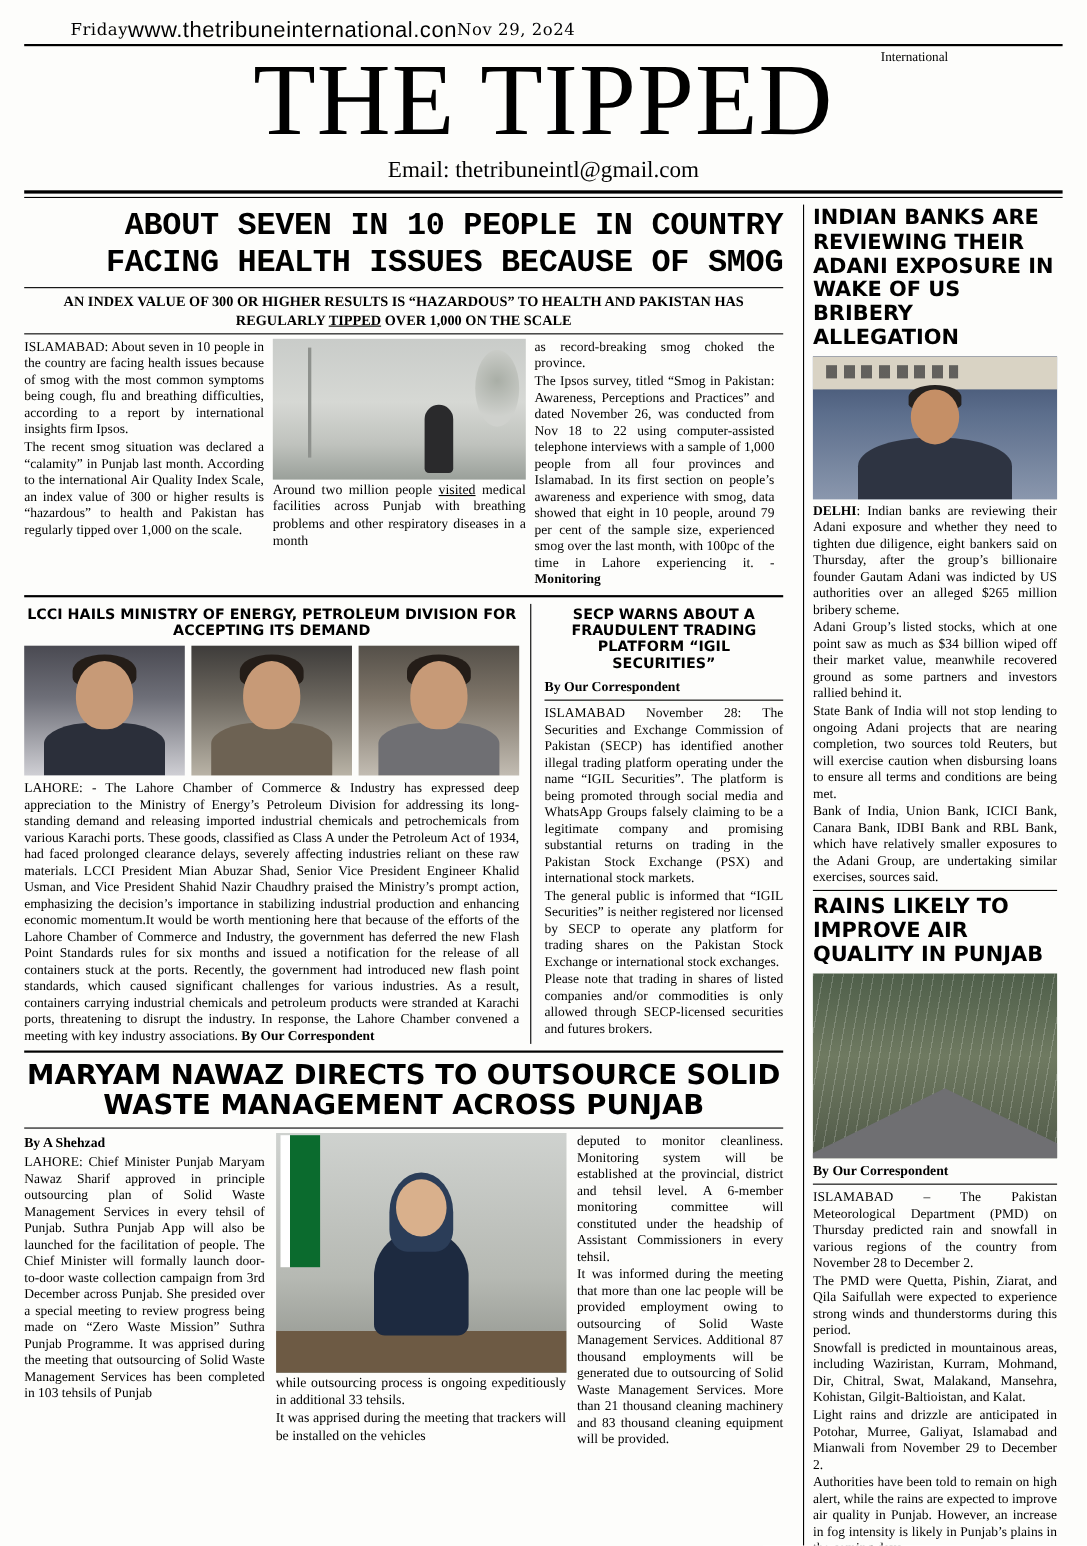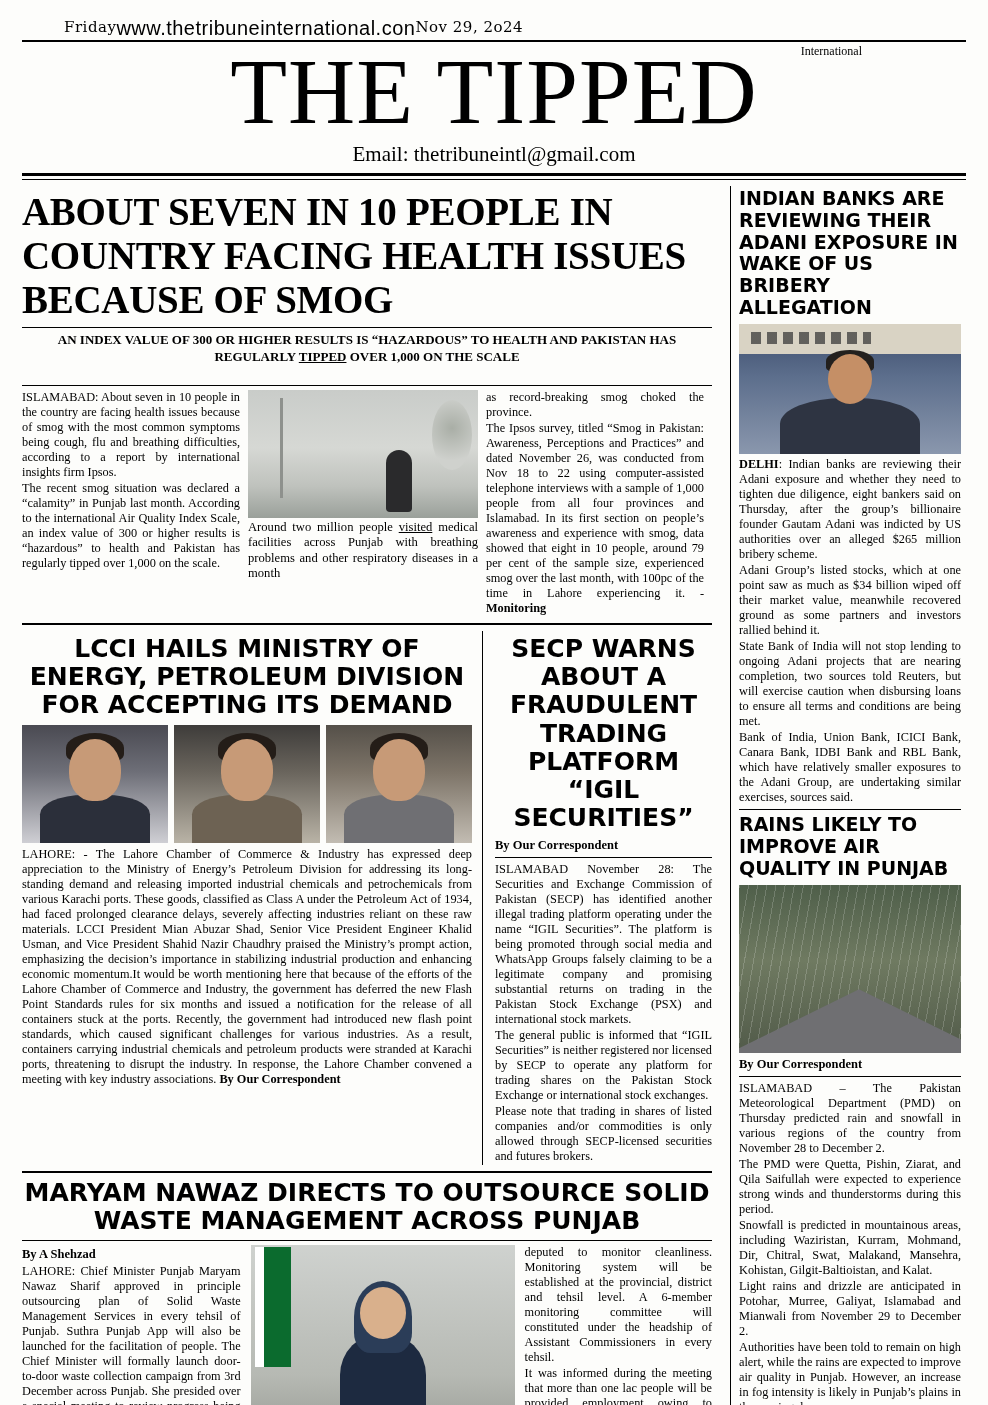--- a/index.html
+++ b/index.html
@@ -104,35 +104,35 @@
     background: #000;
     margin: 0 8px;
   }
   .col-right {
     width: 222px;
     box-sizing: border-box;
   }
 
   
   h1.lead {
-    font-family: Liberation Serif, serif;
+    font-family: Liberation Mono, monospace;
     font-weight: bold;
-    font-size: 39px;
+    font-size: 29px;
     line-height: 1.12;
-    text-align: left;
+    text-align: right;
     margin: 4px 0 6px 0;
     letter-spacing: -.3px;
   }
   .subdeck {
     font-family: "Liberation Serif", serif;
     font-weight: bold;
     font-size: 13px;
     text-align: center;
     line-height: 1.25;
-    margin-bottom: 20px;
+    margin-bottom: 4px;
     padding: 0 20px;
   }
   .subdeck u { text-decoration: underline; }
   .hr-thin { border-top: 1px solid #000; margin: 4px 0; }
   .hr-med { border-top: 2px solid #000; margin: 6px 0; }
 
   
   .body-txt {
     font-family: "Liberation Serif", serif;
     font-size: 12.3px;
@@ -199,21 +199,21 @@
     width: 40px;
     height: 70px;
     background: radial-gradient(circle at 50% 40%, #a9aea6, #cfd1cd 70%);
     border-radius: 50%;
   }
 
   
   h2.sect {
     font-family: "DejaVu Sans", sans-serif;
     font-weight: bold;
-    font-size: 25px;
+    font-size: 13px;
     line-height: 1.13;
     text-align: center;
     margin: 4px 0 5px 0;
   }
   h3.rightcol {
     font-family: "DejaVu Sans", sans-serif;
     font-weight: bold;
     font-size: 19px;
     line-height: 1.14;
     margin: 2px 0 6px 0;

